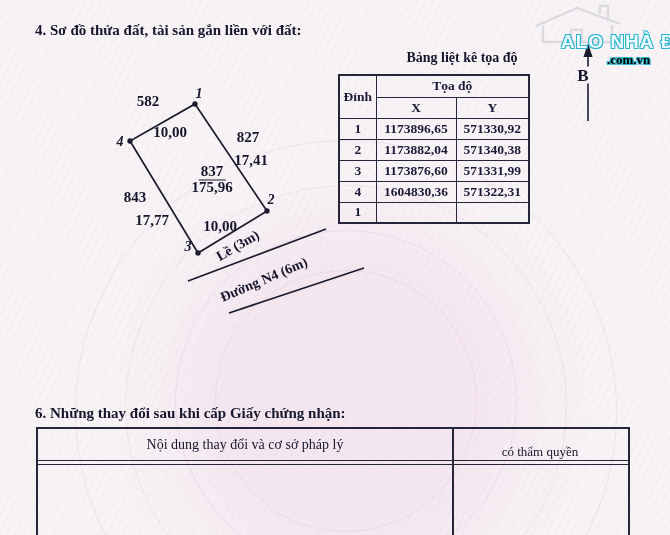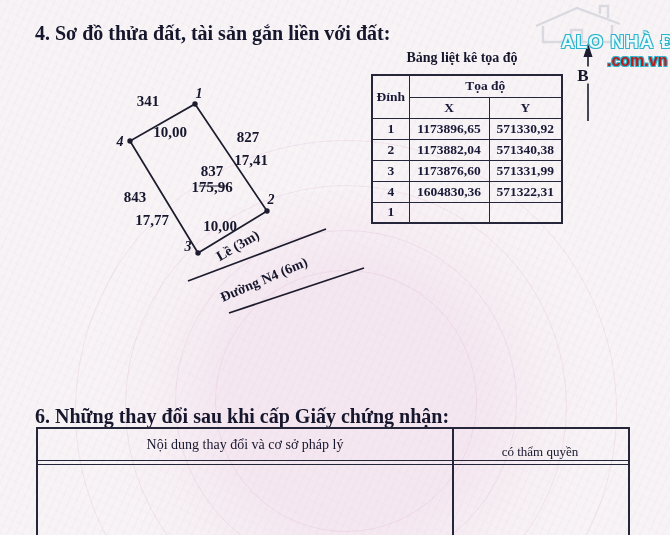--- a/index.html
+++ b/index.html
@@ -21,51 +21,51 @@
     position:absolute; left:70px; top:190px; width:560px; height:420px; border-radius:50%;
     background:radial-gradient(circle, rgba(236,200,226,0.30) 0 35%, rgba(240,214,233,0.16) 55%, transparent 72%);
     pointer-events:none;
   }
   .wm-ring{ position:absolute; border-radius:50%; border:1px solid rgba(214,164,201,0.22); pointer-events:none;}
   .r1{ left:215px; top:270px; width:260px; height:260px;}
   .r2{ left:175px; top:230px; width:340px; height:340px;}
   .r3{ left:125px; top:185px; width:440px; height:440px;}
   .r4{ left:75px;  top:140px; width:540px; height:540px;}
 
-  .sec{ position:absolute; font-weight:bold; font-size:20px; white-space:nowrap;}
+  .sec{ position:absolute; font-weight:bold; font-size:15px; white-space:nowrap;}
   .lbl{ position:absolute; transform:translate(-50%,-50%); font-weight:bold; font-size:15px;
         white-space:nowrap; line-height:1;}
   .vtx{ font-size:14px; font-style:italic;}
-  .plotnum{ border-bottom:1.6px solid #1a1a30; padding:0 2px 7px 2px;}
+  .plotnum{ border-bottom:1.6px solid #1a1a30; padding:0 2px 1px 2px;}
   .rot{ font-size:14px;}
 
   svg.lines{ position:absolute; left:0; top:0; pointer-events:none;}
 
   .b-label{ font-size:17px; background:#f7f3f5; padding:0 1px;}
 
   
   .coord-title{ position:absolute; left:367px; top:50px; width:190px; text-align:center;
                 font-weight:bold; font-size:14px;}
-  table.coord{ position:absolute; left:371px; top:74px; border-collapse:collapse;
+  table.coord{ position:absolute; left:338px; top:74px; border-collapse:collapse;
                table-layout:fixed; width:190px;}
   table.coord, table.coord td, table.coord th{ border:1.4px solid #26263a;}
   table.coord{ border:2px solid #26263a;}
   table.coord td, table.coord th{
     padding:0; text-align:center; vertical-align:middle;
     font-weight:bold; font-size:13.5px; color:#1a1a38; font-family:inherit;
   }
   .hr1{ height:22px;} .hr2{ height:21px;} .dr{ height:21px;}
 
   
   .logo1{ position:absolute; left:561px; top:31px; font-family:"Liberation Sans","DejaVu Sans",sans-serif;
           font-weight:bold; font-size:19px; letter-spacing:1px; color:#e7fafd;
           text-shadow:-1px -1px 0 #2eb5cc, 1px -1px 0 #2eb5cc, -1px 1px 0 #2eb5cc, 1px 1px 0 #2eb5cc;
           white-space:nowrap;}
-  .logo2{ position:absolute; left:607px; top:52px; font-family:Liberation Sans, sans-serif;
-          font-weight:bold; font-size:16px; color:#b91c1c;
+  .logo2{ position:absolute; left:607px; top:52px; font-family:Liberation Serif, serif;
+          font-weight:bold; font-size:13px; color:#000000;
           text-shadow:-1px -1px 0 #2eb5cc, 1px -1px 0 #2eb5cc, -1px 1px 0 #2eb5cc, 1px 1px 0 #2eb5cc;
           white-space:nowrap;}
 
   
   .changes{ position:absolute; left:36px; top:427px; width:594px; height:108px;
             border:2px solid #26263a; border-bottom:none; box-sizing:border-box;}
   .ct-divider{ position:absolute; left:414px; top:0; bottom:0; width:1.6px; background:#26263a;}
   .ct-header{ display:flex; height:31px; border-bottom:1.6px solid #26263a;}
   .ct-spacer{ height:3px; border-bottom:1px solid #26263a;}
   .ct-c1{ width:414px; display:flex; align-items:center; justify-content:center;
@@ -105,21 +105,21 @@
     <line x1="229" y1="313" x2="364" y2="268" stroke="#1c1c2e" stroke-width="1.8"></line>
     <line x1="588" y1="52" x2="588" y2="121" stroke="#1c1c2e" stroke-width="1.6"></line>
     <polygon points="588,43 583.5,57 592.5,57" fill="#1c1c2e"></polygon>
   </svg>
 
   <div class="lbl vtx" style="left:199px; top:94px;">1</div>
   <div class="lbl vtx" style="left:271px; top:200px;">2</div>
   <div class="lbl vtx" style="left:188px; top:247px;">3</div>
   <div class="lbl vtx" style="left:120px; top:142px;">4</div>
 
-  <div class="lbl" style="left:148px; top:101px;">341</div>
+  <div class="lbl" style="left:148px; top:101px;">582</div>
   <div class="lbl" style="left:248px; top:137px;">827</div>
   <div class="lbl" style="left:135px; top:197px;">843</div>
 
   <div class="lbl" style="left:170px; top:132px;">10,00</div>
   <div class="lbl" style="left:251px; top:160px;">17,41</div>
   <div class="lbl" style="left:152px; top:220px;text-align:center;">17,77</div>
   <div class="lbl" style="left:220px; top:226px;">10,00</div>
 
   <div class="lbl" style="left:212px; top:171px;"><span class="plotnum">837</span></div>
   <div class="lbl" style="left:212px; top:187px;">175,96</div>

